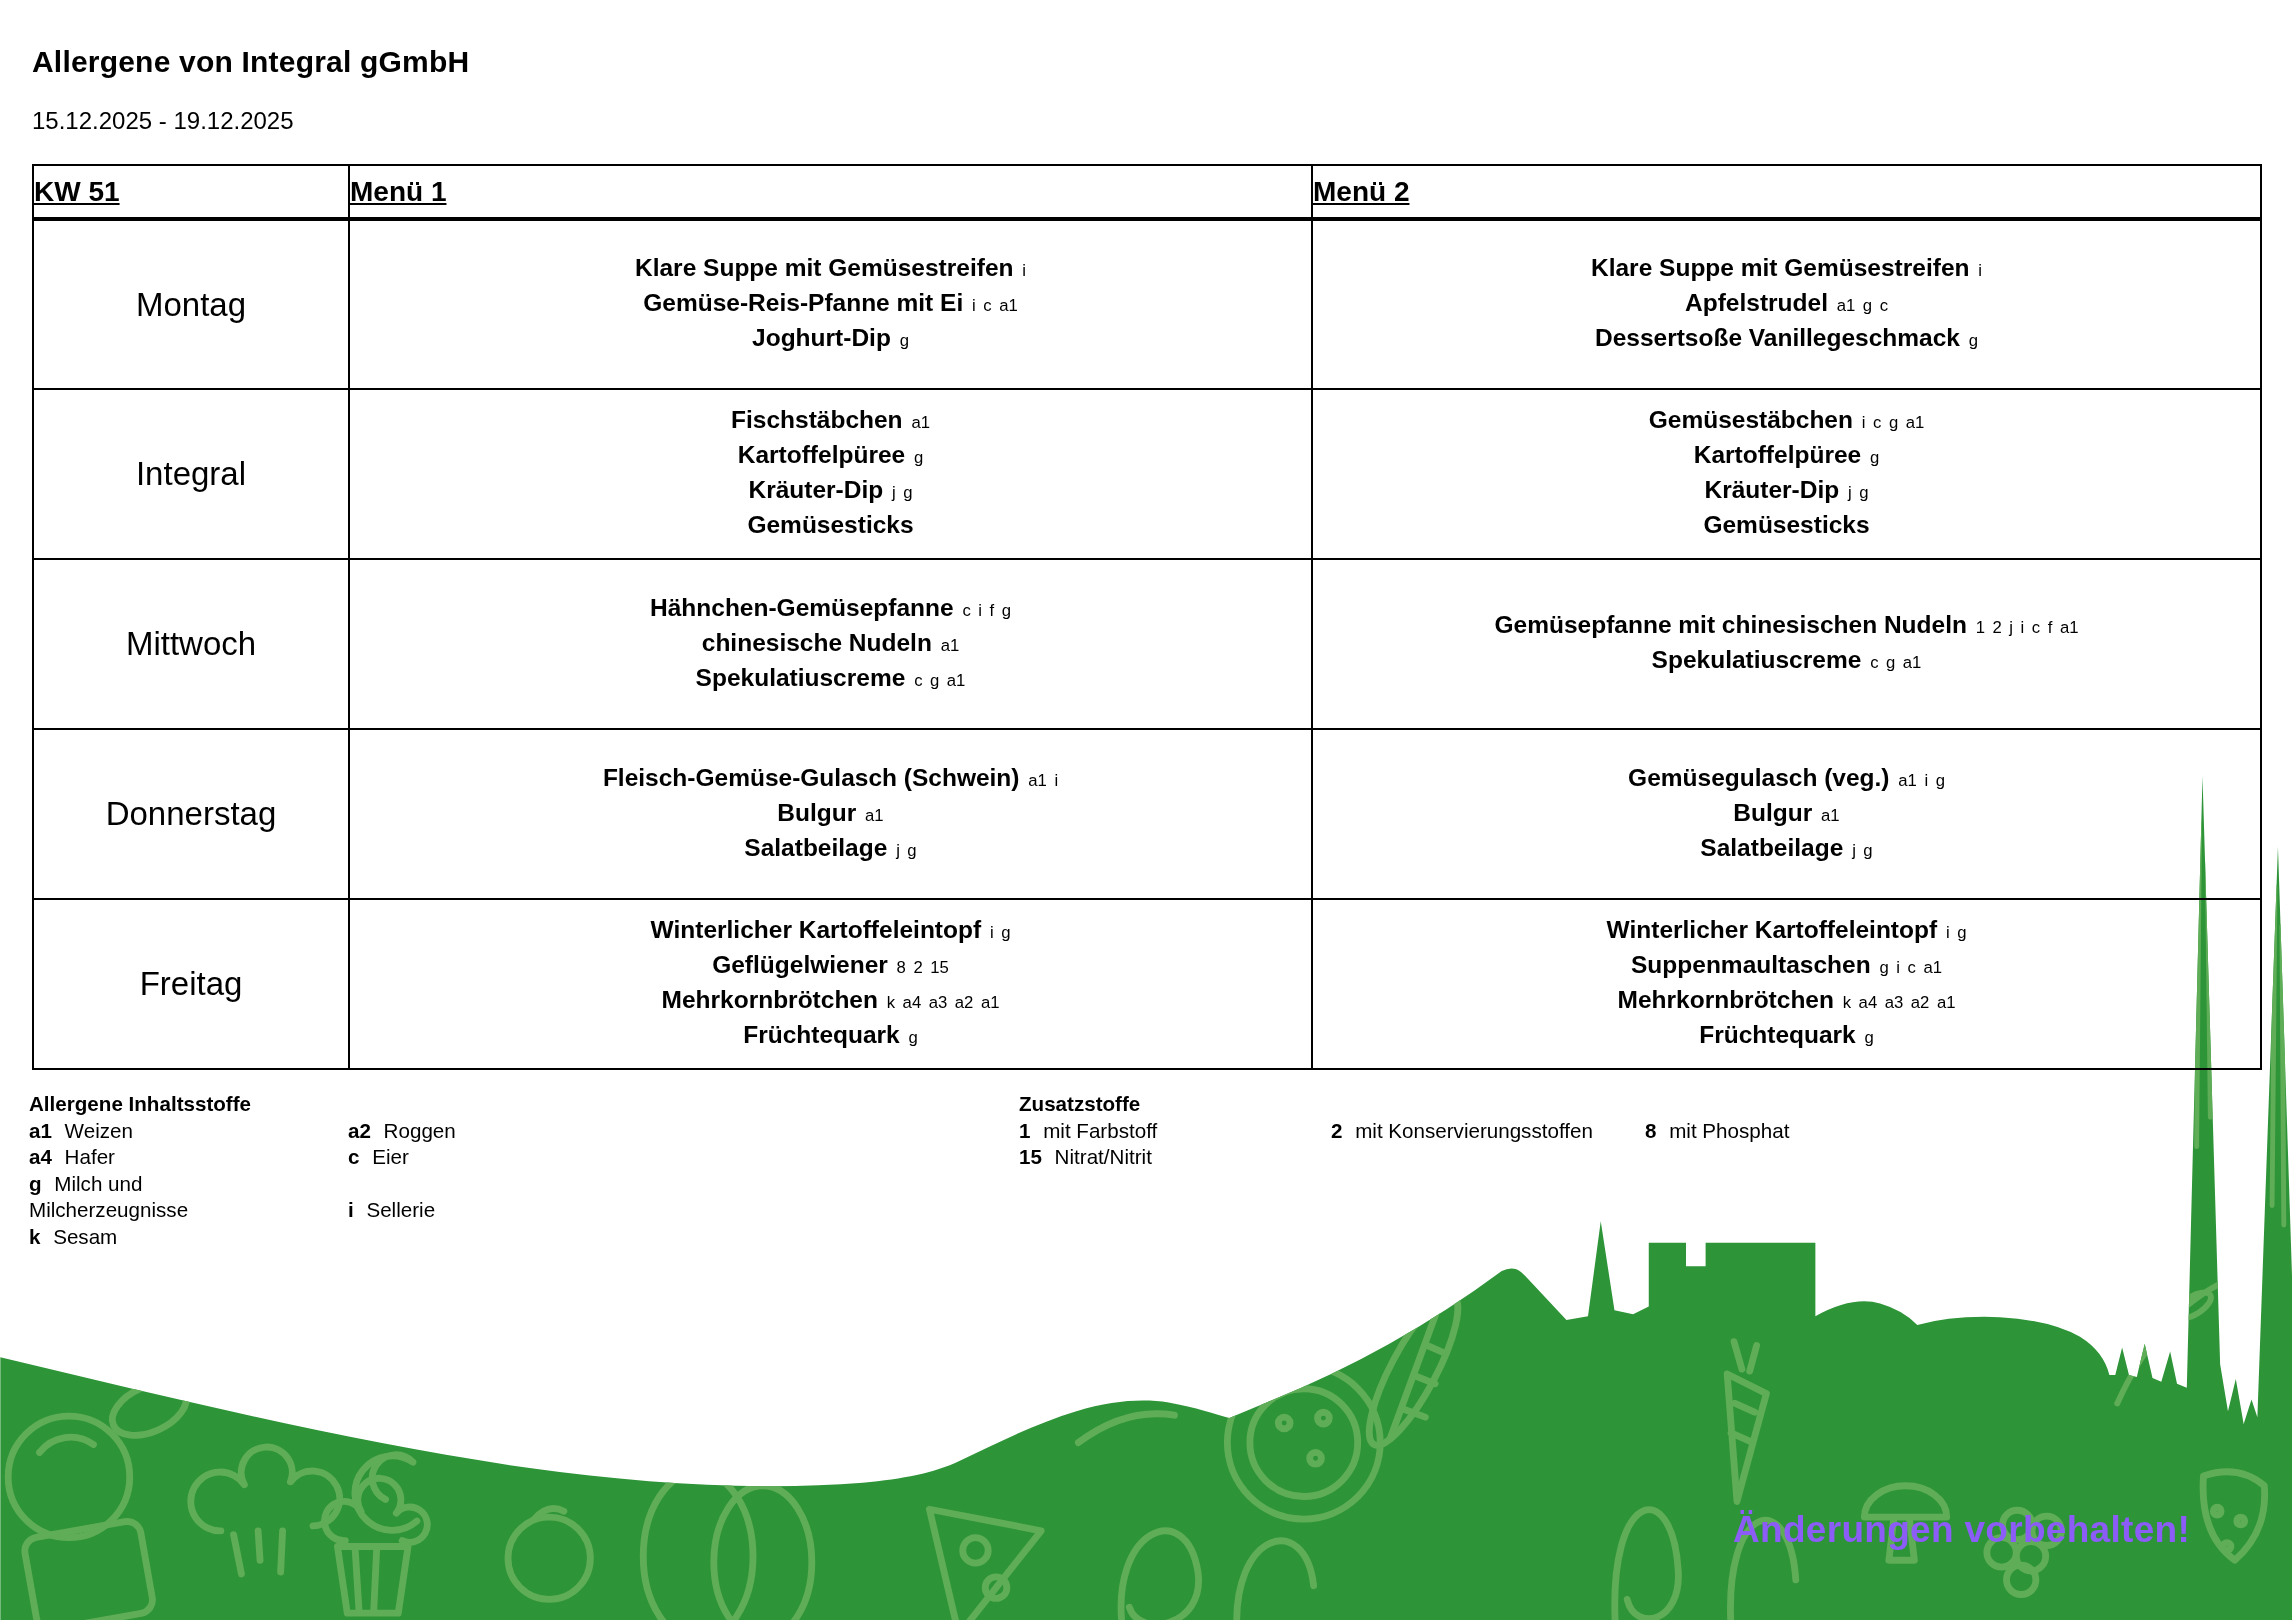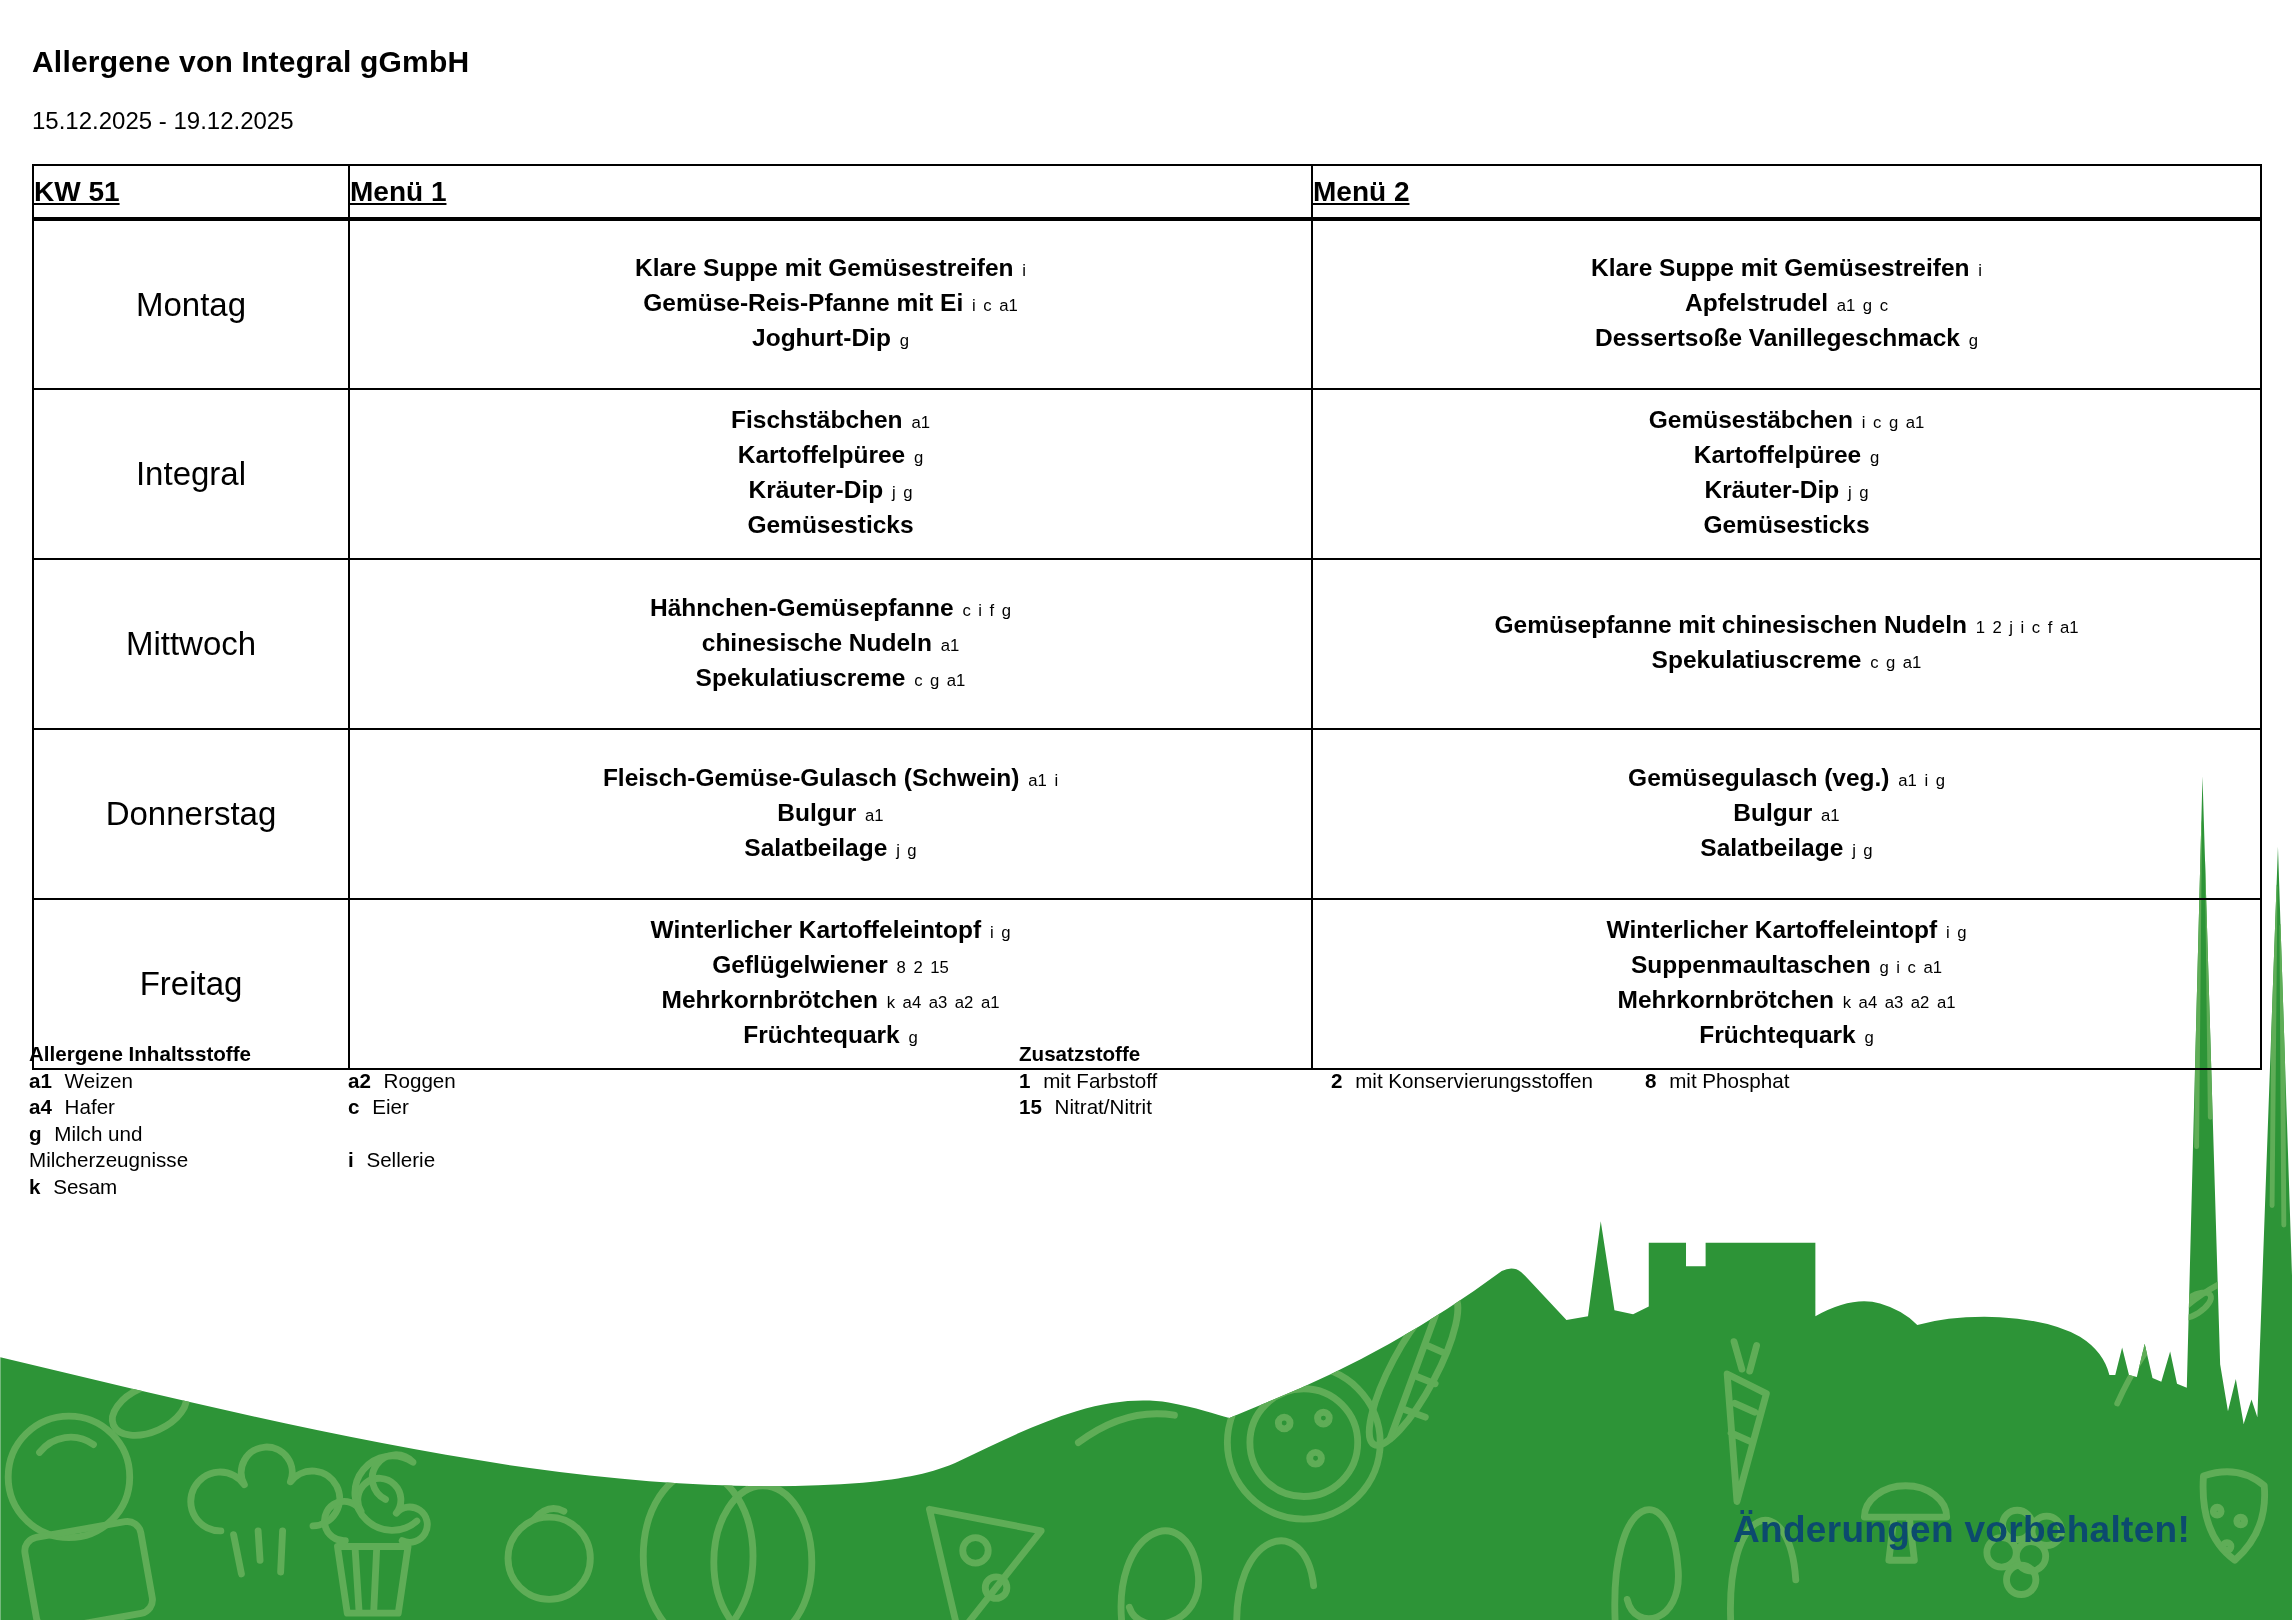--- a/index.html
+++ b/index.html
@@ -18,31 +18,31 @@
   table.menu thead th { height:54px; font-size:28px; font-weight:bold; text-align:left; border-bottom-width:4.9px;text-decoration:underline; }
   table.menu tbody td { height:170px; }
   td.day-cell { text-align:center; font-size:33px; font-weight:normal; }
   td.menu-cell { vertical-align:middle; }
   .dishes { display:flex; flex-direction:column; justify-content:center; align-items:center; height:100%; }
   .dish { line-height:32px; text-align:center; white-space:nowrap; }
   .dish-name { font-weight:bold; font-size:24.5px; }
   .dish-codes { font-size:16.7px; margin-left:8.8px; word-spacing:2.9px; }
 
   
-  .legend { position:absolute; left:0; top:1041px; width:2293px; height:167px; font-size:20.6px; z-index:2; }
+  .legend { position:absolute; left:0; top:1091px; width:2293px; height:167px; font-size:20.6px; z-index:2; }
   .lg-col { position:absolute; top:0; white-space:nowrap; }
   .lg-title { height:26.5px; line-height:26.5px; font-weight:bold; }
   .lg-line  { height:26.5px; line-height:26.5px; }
   .lg-code { font-weight:bold; margin-right:12.7px; }
   .lg-c1 { left:29px; } .lg-c2 { left:348px; } .lg-c3 { left:662px; }
   .lg-c4 { left:1019px; } .lg-c5 { left:1331px; } .lg-c6 { left:1645px; }
 
   
   .footer-art { position:absolute; left:0; top:0; width:2293px; height:1620px; z-index:1; pointer-events:none; }
-  .footer-note { position:absolute; left:1733px; top:1509px; z-index:4; color:#0c4a6e; font-size:37px; font-weight:bold; letter-spacing:0.3px; white-space:nowrap; }
+  .footer-note { position:absolute; left:1733px; top:1509px; z-index:4; color:#8b5cf6; font-size:37px; font-weight:bold; letter-spacing:0.3px; white-space:nowrap; }
 </style>
 </head>
 <body>
 
 <div class="page">
 
   <svg class="footer-art" viewBox="0 0 2339 1653" xmlns="http://www.w3.org/2000/svg" aria-hidden="true">
     <defs>
       <clipPath id="footclip">
         <path d="M0,1385 C180,1428 360,1472 540,1498 C660,1515 780,1521 880,1513 C922,1509 952,1503 978,1491 C1015,1473 1058,1452 1098,1440 C1135,1429 1165,1427 1192,1431 C1220,1436 1240,1443 1254,1447 L1292,1431 Q1420,1380 1532,1297 Q1546,1290 1556,1302 L1598,1347 L1620,1343 L1633,1246 L1647,1337 L1666,1341 L1682,1333 L1682,1268 L1720,1268 L1720,1292 L1740,1292 L1740,1268 L1852,1268 L1852,1343 Q1890,1322 1918,1330 Q1942,1337 1956,1352 Q1992,1342 2040,1344 Q2092,1347 2122,1364 Q2146,1379 2152,1403 L2158,1403 L2165,1375 L2172,1403 L2180,1405 L2188,1371 L2196,1406 L2205,1410 L2214,1379 L2221,1412 L2231,1416 L2247,792 L2265,1392 L2273,1440 L2281,1407 L2289,1453 L2297,1428 L2303,1446 L2324,864 L2339,1322 L2339,1653 L0,1653 Z"></path>

